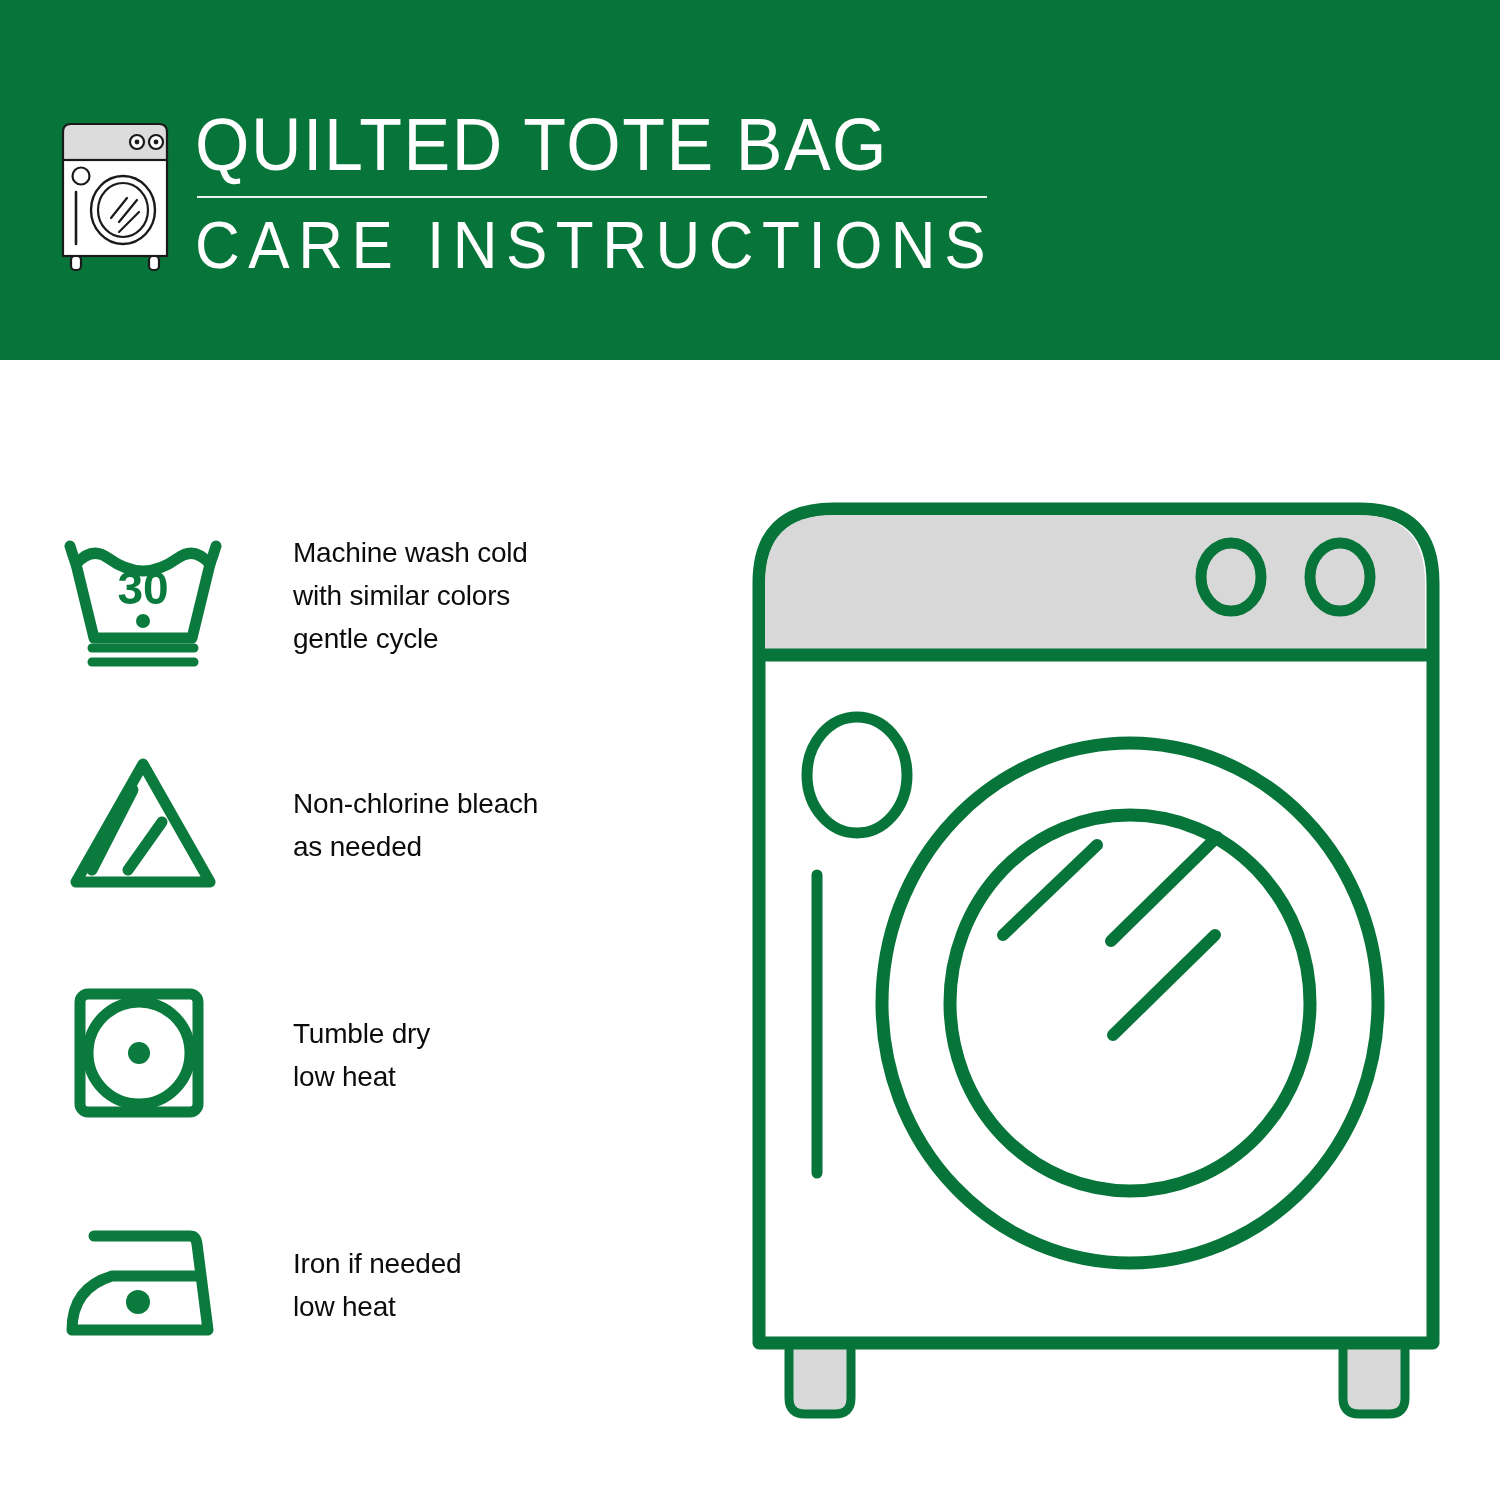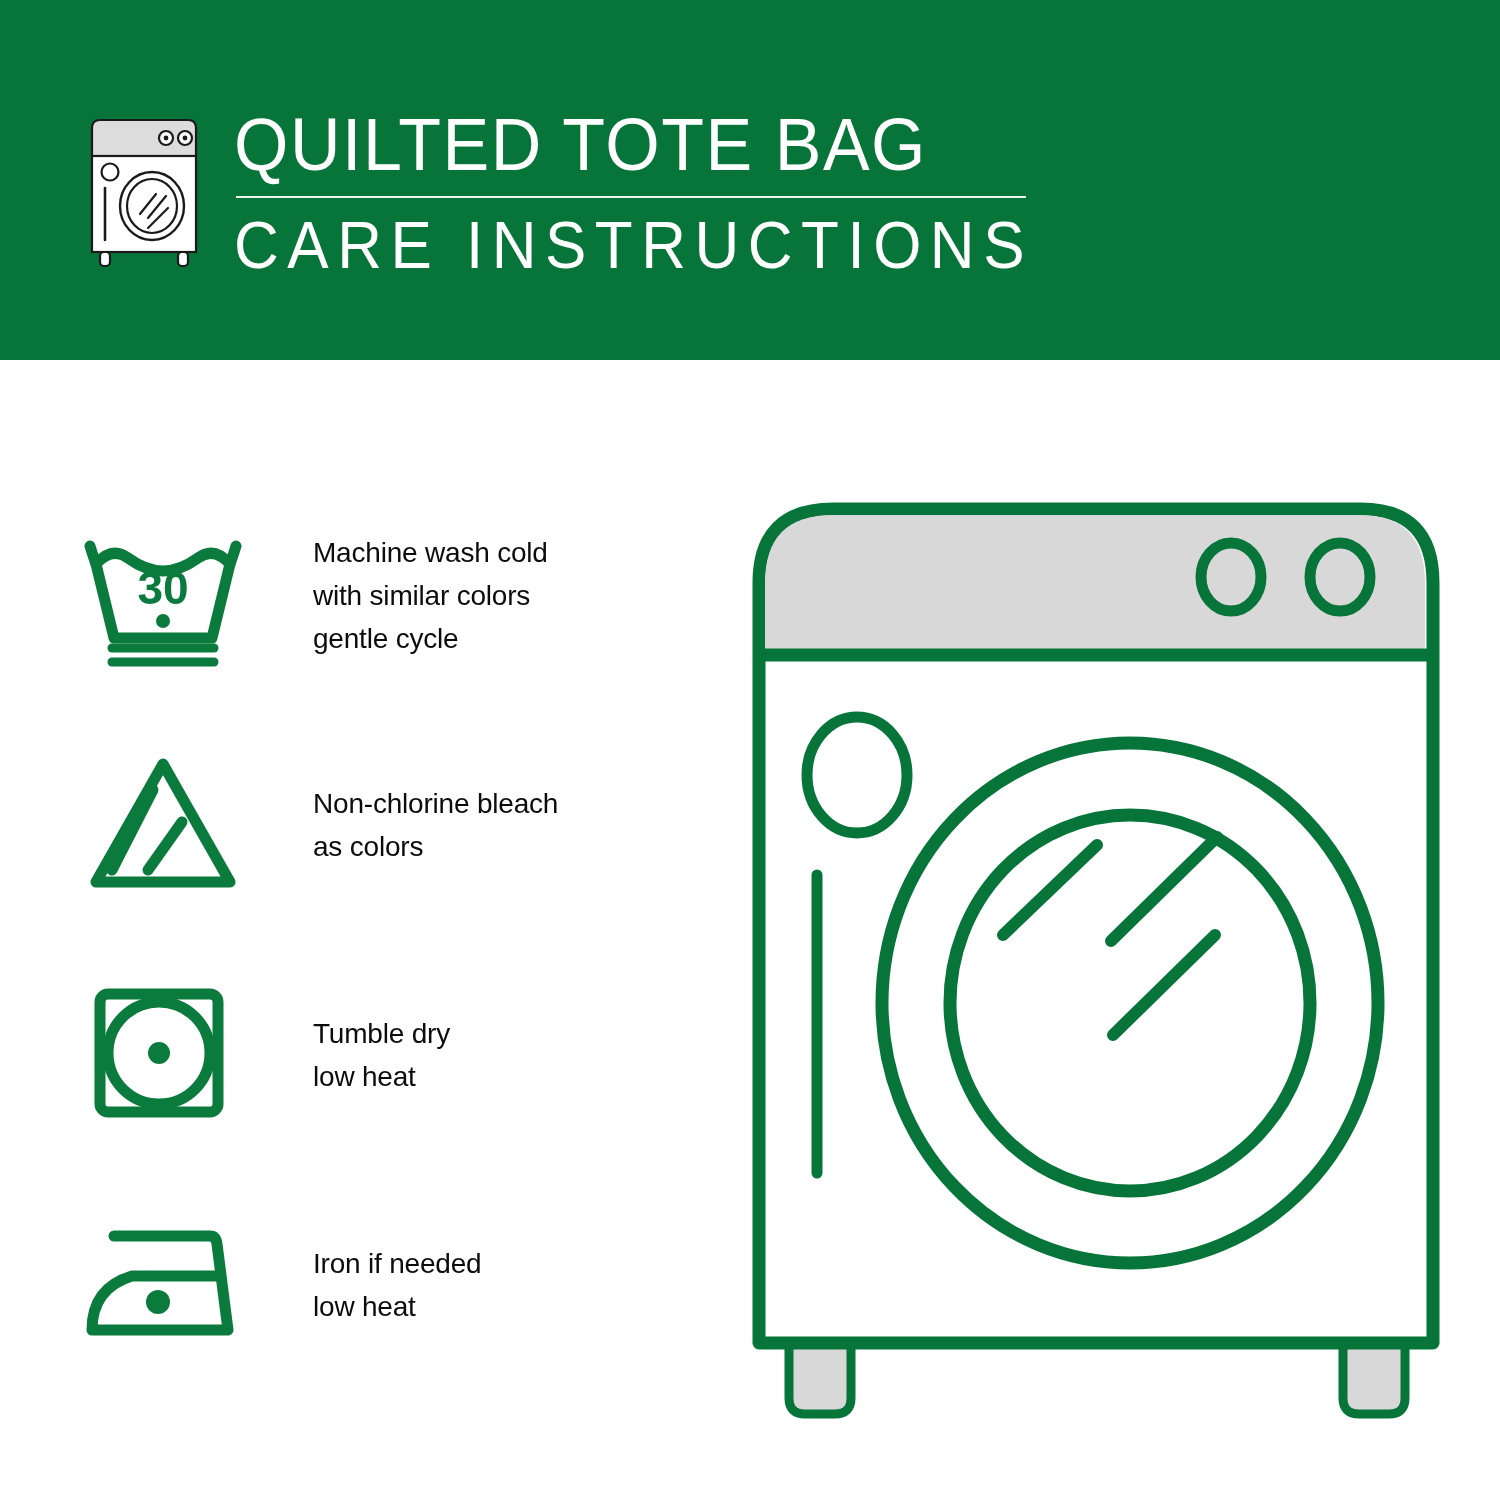--- a/index.html
+++ b/index.html
@@ -20,25 +20,25 @@
     position: absolute;
     left: 0;
     top: 0;
     width: 1500px;
     height: 360px;
     background: #07753a;
     box-sizing: border-box;
   }
   #header-inner {
     position: absolute;
-    left: 80px;
+    left: 51px;
     top: 100px;
     display: flex;
-    align-items: center;
-    gap: 26px;
+    align-items: flex-end;
+    gap: 16px;
   }
   #brand-icon {
     width: 128px;
     height: 160px;
     flex: 0 0 auto;
     margin-top: 10px;
   }
   #header-text {
     width: 800px;
     padding-top: 4px;
@@ -69,21 +69,21 @@
     letter-spacing: 8.5px;
     color: #ffffff;
     white-space: nowrap;
     transform: scaleY(1.08);
     transform-origin: left top;
   }
 
   
   #care-list {
     position: absolute;
-    left: 78px;
+    left: 58px;
     top: 500px;
     width: 640px;
   }
   .care-row {
     display: flex;
     align-items: center;
     height: 190px;
     margin-bottom: 40px;
   }
   .care-row:last-child { margin-bottom: 0; }
@@ -179,21 +179,21 @@
     <div class="care-symbol">
       <svg width="170" height="150" viewBox="0 0 170 150">
         <g fill="none" stroke="#0a7a3d" stroke-width="11" stroke-linejoin="round" stroke-linecap="round">
           <path d="M85 14 L152 132 H18 Z"></path>
           <line x1="75" y1="40" x2="34" y2="120"></line>
           <line x1="104" y1="72" x2="70" y2="120"></line>
         </g>
       </svg>
     </div>
     <div class="care-text">Non-chlorine bleach
-as colors</div>
+as needed</div>
   </div>
 
   <div class="care-row">
     <div class="care-symbol">
       <svg width="170" height="150" viewBox="0 0 170 150">
         <g fill="none" stroke="#0a7a3d" stroke-width="11" stroke-linejoin="round">
           <rect x="22" y="14" width="118" height="118" rx="8"></rect>
           <circle cx="81" cy="73" r="51"></circle>
         </g>
         <circle cx="81" cy="73" r="11" fill="#0a7a3d"></circle>

